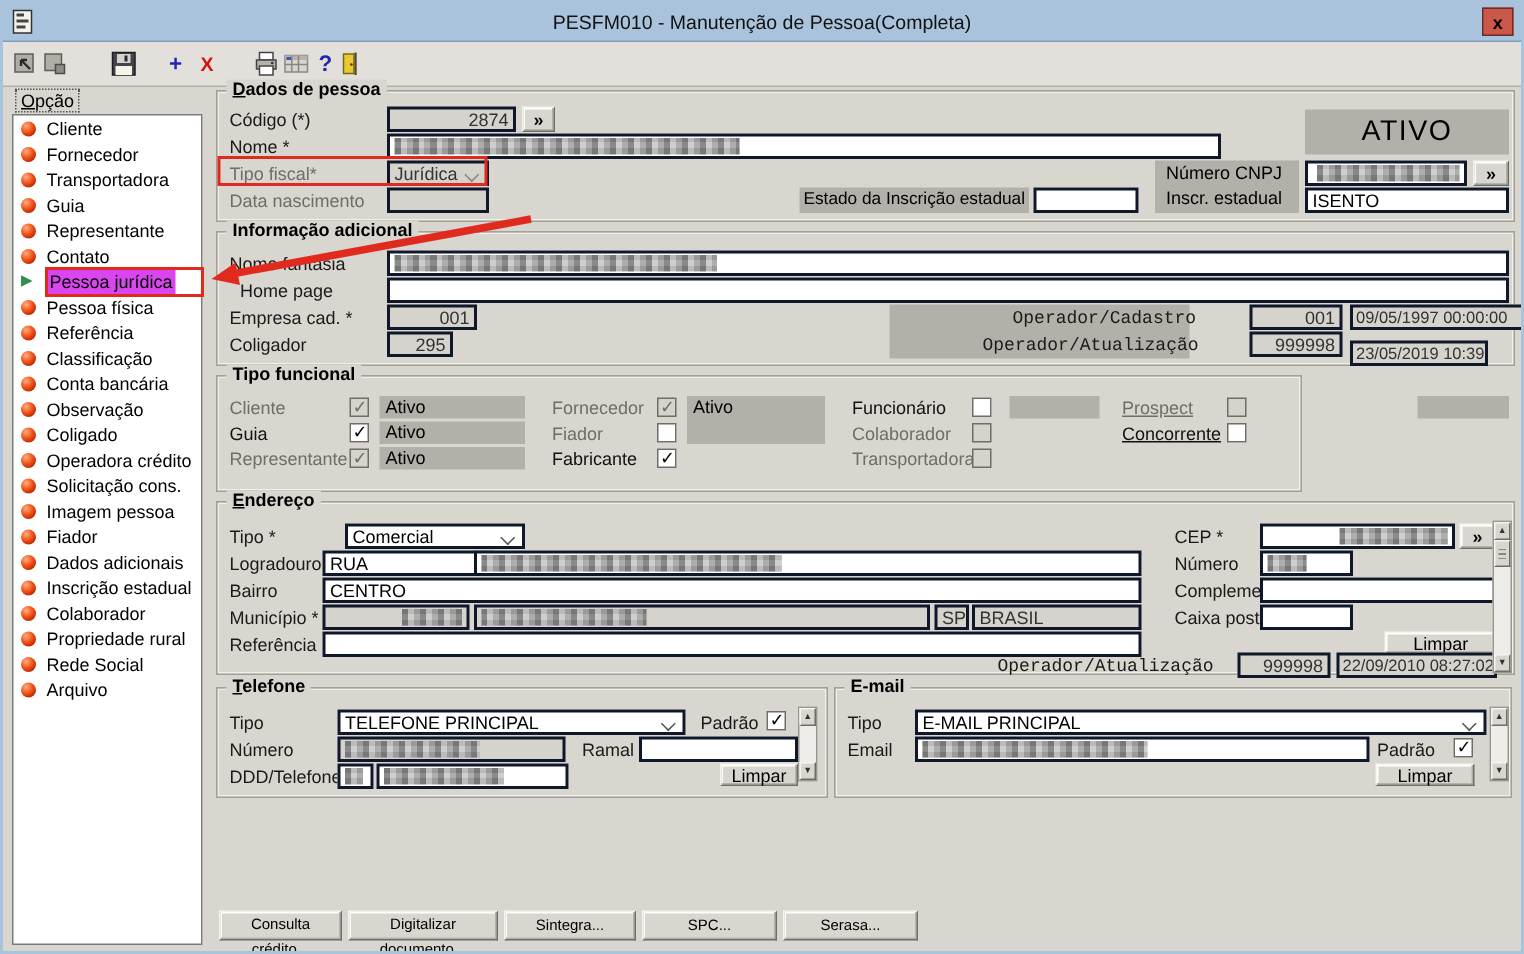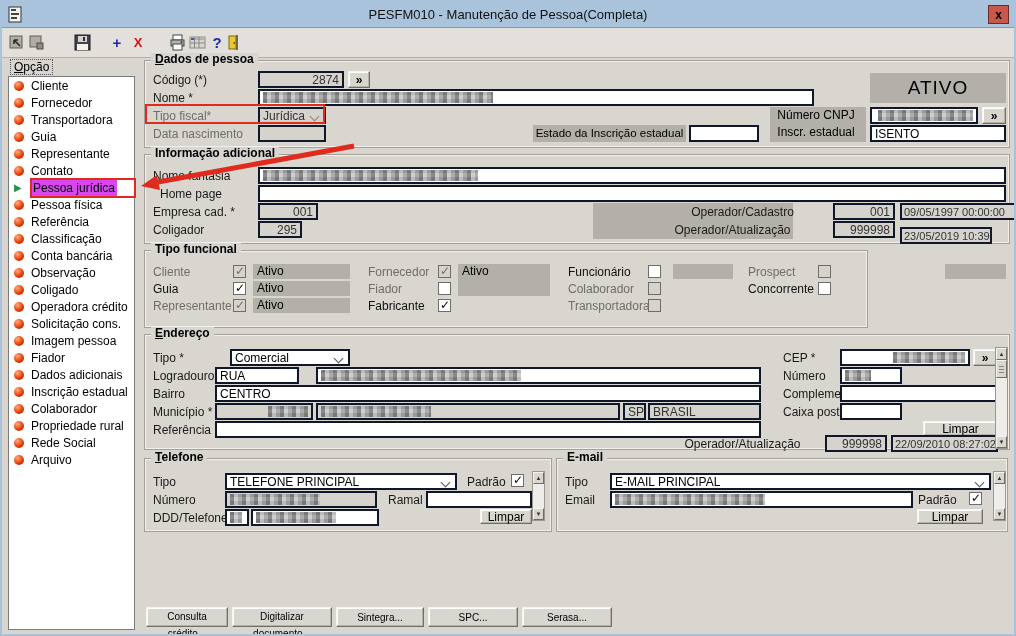--- a/index.html
+++ b/index.html
@@ -65,21 +65,21 @@
     box-shadow:inset 0 0 0 1px #f2f0eb;
   }
   .grp-title {
     position:absolute; top:-8px; left:6px; background:#d9d6d0; padding:0 4px;
     font-size:12px; font-weight:bold; color:#000; line-height:13px;
   }
   .mnemonic::first-letter { text-decoration:underline; }
 
   .lbl { position:absolute; font-size:12px; color:#1a1a1a; white-space:nowrap; line-height:14px; }
   .lbl.dim { color:#6f6d68; }
-  .lbl.r { text-align:center; }
+  .lbl.r { text-align:left;font-family:Liberation Mono, monospace; }
 
   .fld {
     position:absolute; height:17px; background:#fff; border:2px solid #0f172a;
     font-size:12px; color:#000; padding:0 3px; display:flex; align-items:center;
     overflow:hidden; white-space:nowrap;
   }
   .fld.dis { background:#d6d3cd; color:#333; }
   .fld.num { justify-content:flex-end; }
   .fld.r-end { justify-content:flex-end; }
   .fld.small-date { font-size:11px; padding:0 2px; }
@@ -115,21 +115,21 @@
   .cb.graybox.checked::after { color:#6f6d68; }
   .cb.abs { position:absolute; }
 
   .tf-col { position:absolute; top:12px; }
   .tf-row { height:17px; display:flex; align-items:center; }
   .tf-label { display:inline-block; font-size:12px; color:#111; }
   .tf-label.dim { color:#6f6d68; }
   .tf-col[data-col="0"] .tf-label { width:80px; }
   .tf-col[data-col="1"] .tf-label { width:70px; }
   .tf-col[data-col="2"] .tf-label { width:80px; }
-  .tf-col[data-col="3"] .tf-label { width:70px; }
+  .tf-col[data-col="3"] .tf-label { width:70px;text-decoration:underline; }
 
   
   .redacted {
     display:inline-block; height:11px;
     background:
       repeating-linear-gradient(90deg, rgba(80,80,80,.55) 0 4px, rgba(205,205,205,.5) 4px 8px, rgba(140,140,140,.5) 8px 12px),
       repeating-linear-gradient(0deg, #a8a8a8 0 4px, #cfcfcf 4px 8px);
   }
   .redacted-block { position:absolute; background:#b3b0aa; }
 
@@ -463,21 +463,21 @@
   <div class="grp" style="left:142px;top:332px;width:866px;height:116px">
     <div class="grp-title mnemonic">Endereço</div>
 
     <span class="lbl" style="left:8px;top:16px">Tipo *</span>
     <div class="fld dropdown" style="left:85px;top:14px;width:120px">
         <span>Comercial</span>
         <span class="dd-caret"></span>
       </div>
 
     <span class="lbl" style="left:8px;top:34px">Logradouro *</span>
-    <div class="fld" style="left:70px;top:32px;width:84px">
+    <div class="fld" style="left:70px;top:32px;width:114px">
         <span>RUA</span>
       </div>
     <div class="fld" style="left:171px;top:32px;width:445px">
         <span class="redacted" style="width:200px"></span>
       </div>
 
     <span class="lbl" style="left:8px;top:52px">Bairro</span>
     <div class="fld" style="left:70px;top:50px;width:546px">
         <span>CENTRO</span>
       </div>

